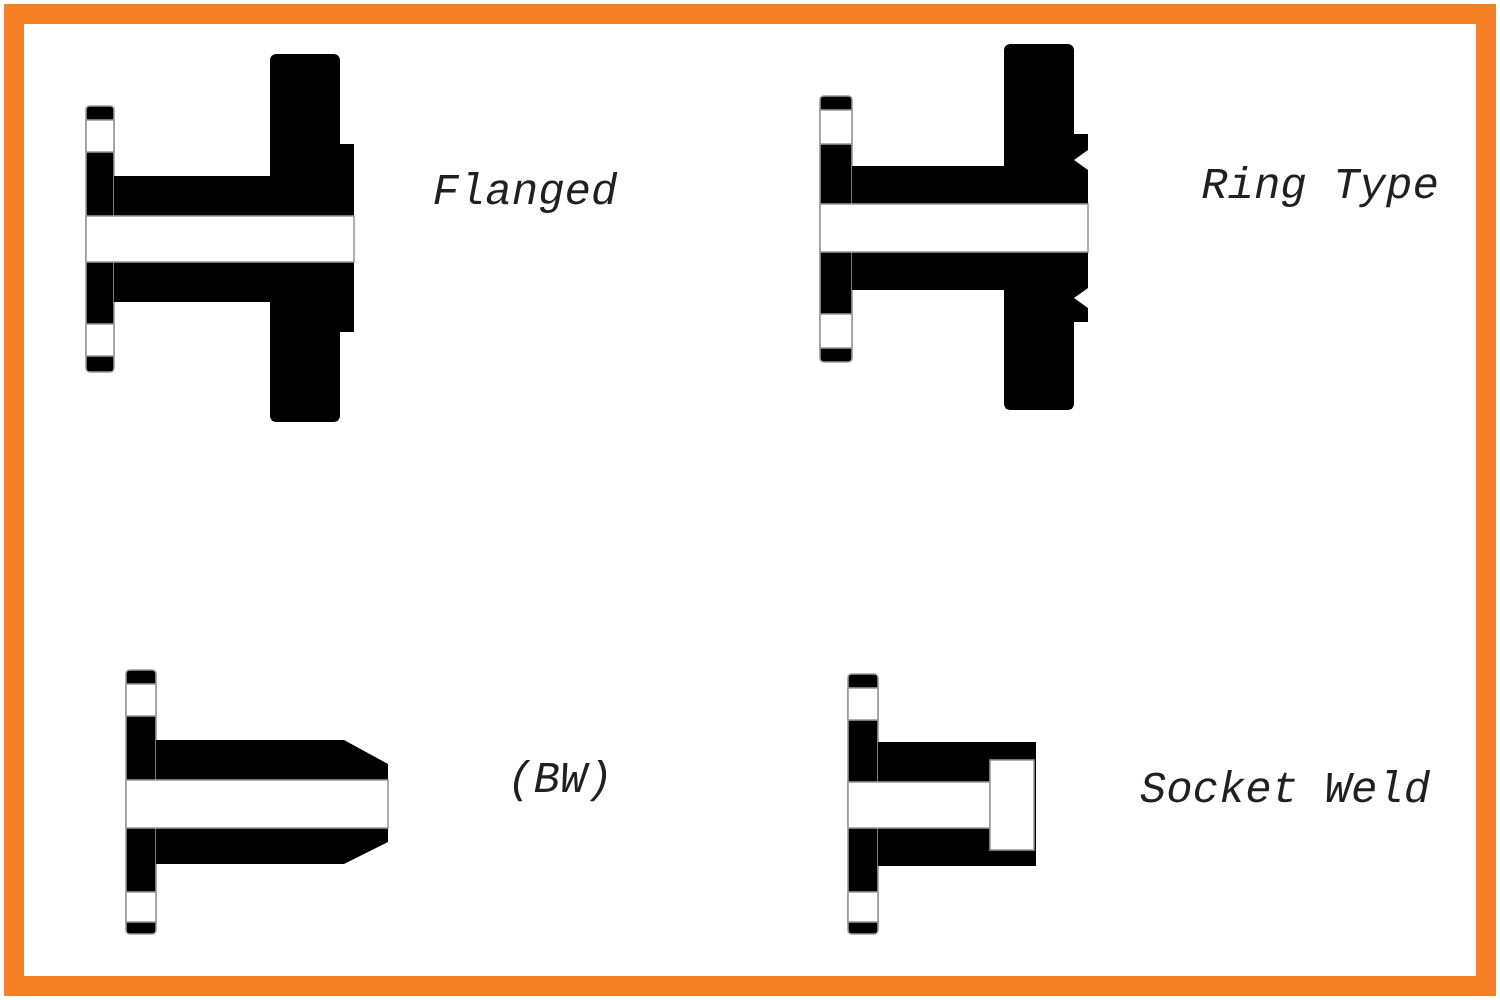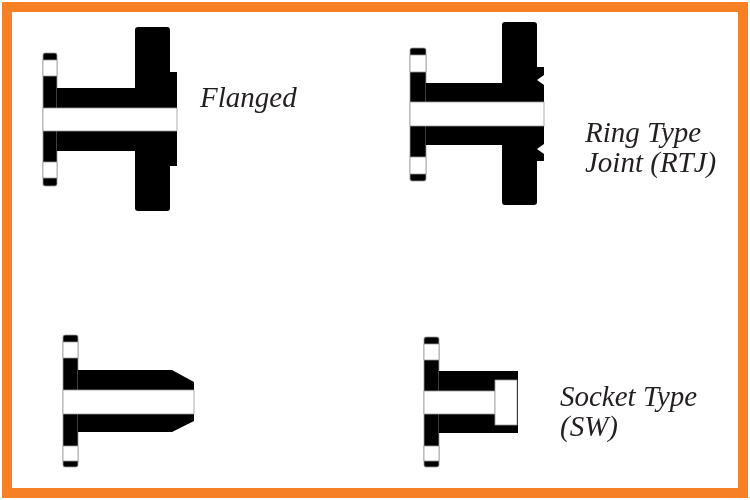--- a/index.html
+++ b/index.html
@@ -4,26 +4,26 @@
   <style>
     html, body { margin: 0; padding: 0; background: #ffffff; }
     body { width: 750px; height: 500px; position: relative; overflow: hidden; }
     .frame {
       position: absolute; left: 2px; top: 2px; width: 726px; height: 476px;
       border: 10px solid #F58025; background: #ffffff;
     }
     svg.diagram { position: absolute; left: 0; top: 0; width: 750px; height: 500px; }
     .label {
       position: absolute;
-      font-family: Liberation Serif, serif;
+      font-family: Liberation Mono, monospace;
       font-style: italic;
-      font-size: 29px;
+      font-size: 22px;
       line-height: 30px;
       color: #231f20;
-      text-align: left;
+      text-align: center;
       white-space: nowrap;
     }
     .label span { display: block; }
   </style>
 </head>
 <body>
 
 <div class="frame"></div>
 
 <svg class="diagram" viewBox="0 0 750 500">
@@ -71,24 +71,23 @@
     <rect x="439" y="371" width="79" height="62" fill="#000" stroke="none"></rect>
     <rect x="424" y="391" width="71" height="23" fill="#fff"></rect>
     <rect x="495" y="380" width="22" height="45" fill="#fff"></rect>
   </g>
 </svg>
 
 <div class="label" style="left:200px; top:82px; width:125px;">
   <span>Flanged</span>
 </div>
 
-<div class="label" style="left:585px; top:79px; width:150px;margin-top:38px;">
+<div class="label" style="left:585px; top:79px; width:150px;">
   <span>Ring Type</span>
-  <span>Joint (RTJ)</span>
 </div>
 
 <div class="label" style="left:210px; top:376px; width:140px;">
+  <span>(BW)</span>
 </div>
 
 <div class="label" style="left:560px; top:381px; width:165px;">
-  <span>Socket Type</span>
-  <span>(SW)</span>
+  <span>Socket Weld</span>
 </div>
 
 </body></html>

